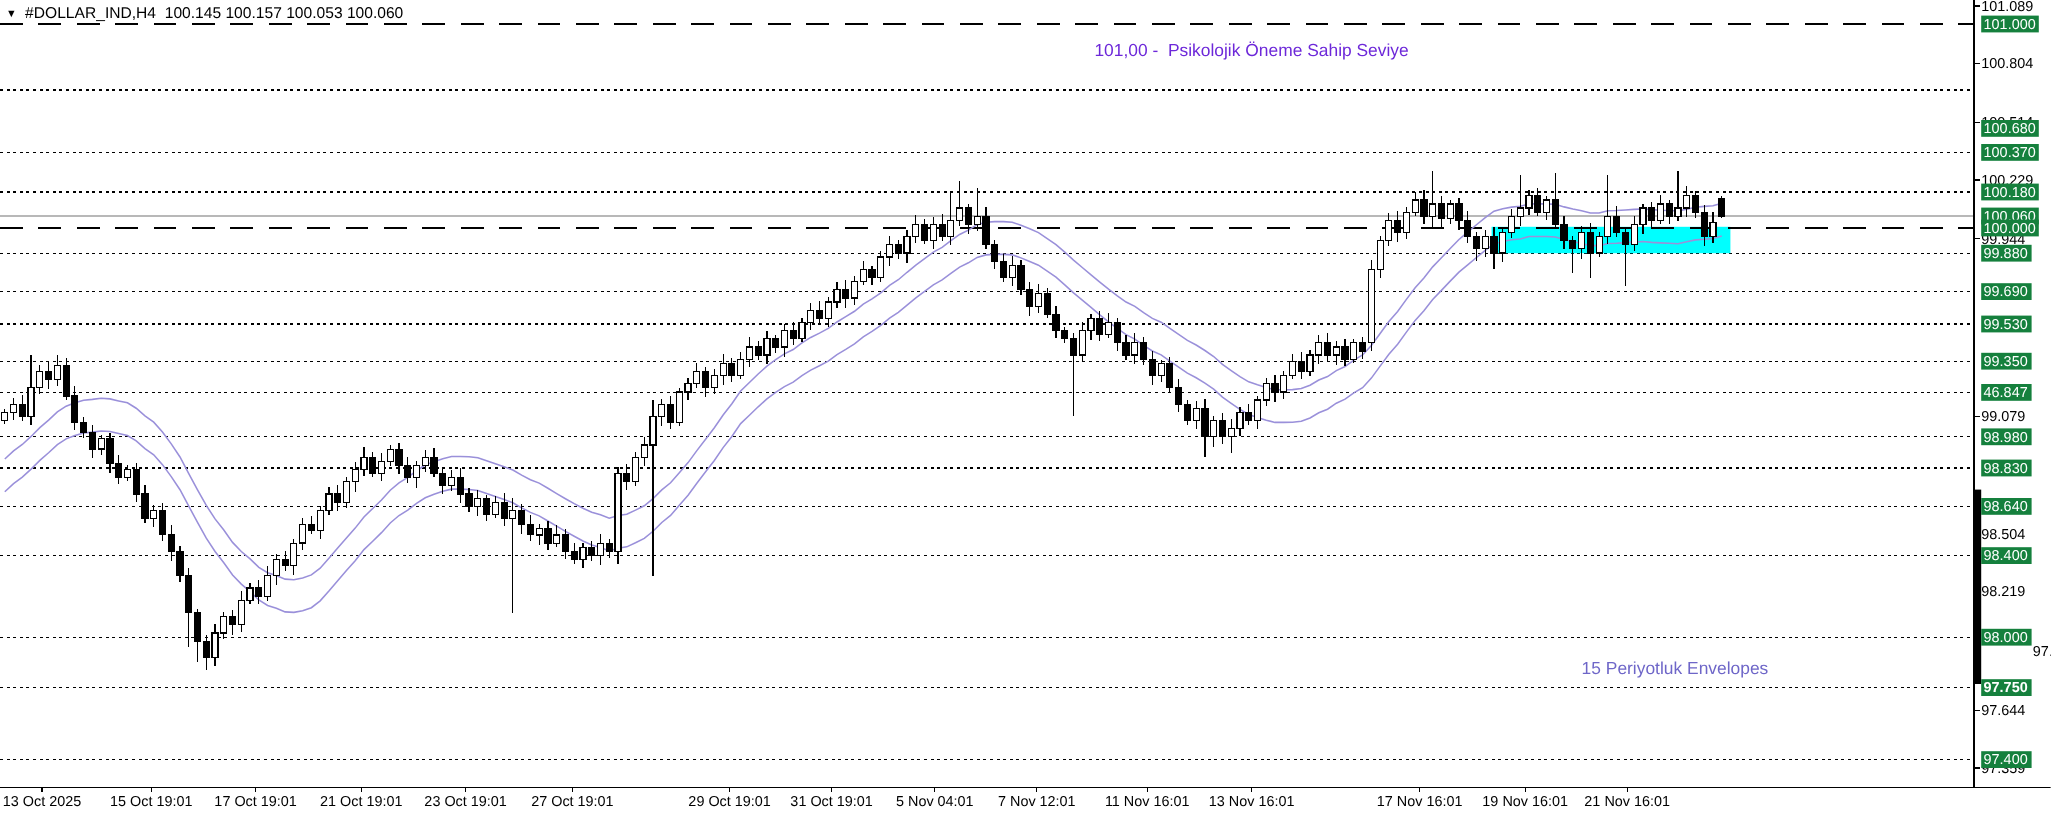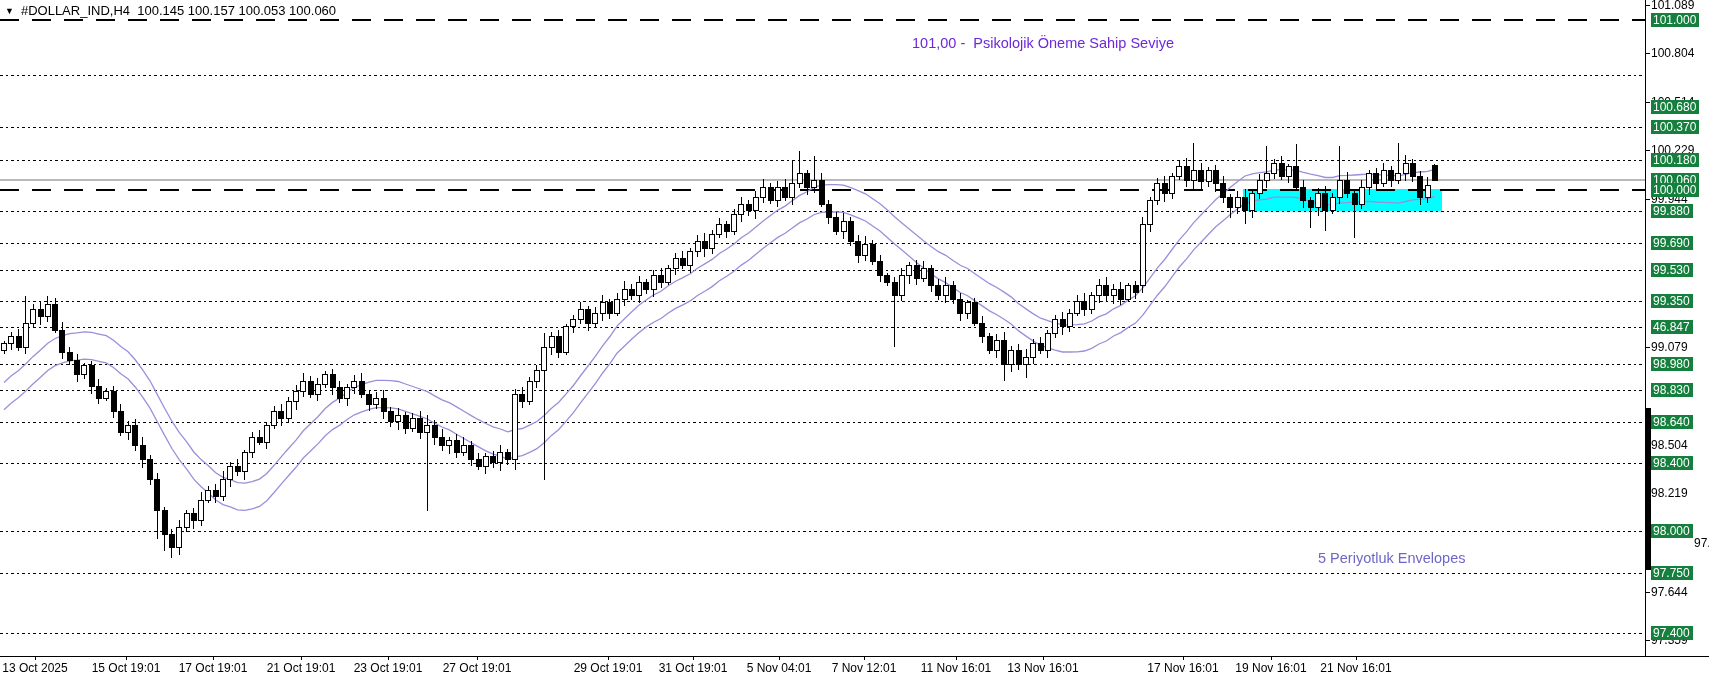--- a/index.html
+++ b/index.html
@@ -469,21 +469,21 @@
     </svg>
 
   <div id="info-bar">
     <span class="caret">▼</span>
     <span>#DOLLAR_IND,H4</span>
     <span>&nbsp;&nbsp;</span>
     <span>100.145 100.157 100.053 100.060</span>
   </div>
 
   <div id="ann-psych">101,00 -  Psikolojik Öneme Sahip Seviye</div>
-  <div id="ann-env">5 Periyotluk Envelopes</div>
+  <div id="ann-env">15 Periyotluk Envelopes</div>
 
   <div id="price-axis">
       <div class="pl" style="top: -2px;">101.089</div>
       <div class="pl" style="top: 46px;">100.804</div>
       <div class="pl" style="top: 95px;">100.514</div>
       <div class="pl" style="top: 143px;">100.229</div>
       <div class="pl" style="top: 192px;">99.944</div>
       <div class="pl" style="top: 340px;">99.079</div>
       <div class="pl" style="top: 438px;">98.504</div>
       <div class="pl" style="top: 486px;">98.219</div>
@@ -499,21 +499,21 @@
       <div class="pb" style="top: 204px;">99.880</div>
       <div class="pb" style="top: 236px;">99.690</div>
       <div class="pb" style="top: 263px;">99.530</div>
       <div class="pb" style="top: 294px;">99.350</div>
       <div class="pb" style="top: 320px;">46.847</div>
       <div class="pb" style="top: 357px;">98.980</div>
       <div class="pb" style="top: 383px;">98.830</div>
       <div class="pb" style="top: 415px;">98.640</div>
       <div class="pb" style="top: 456px;">98.400</div>
       <div class="pb" style="top: 524px;">98.000</div>
-      <div class="pb" style="top: 566px;">97.750</div>
+      <div class="pb" style="top: 566px; font-weight: bold;">97.750</div>
       <div class="pb" style="top: 626px;">97.400</div>
     </div>
   <div id="time-axis">
       <div class="tl" style="left: 35px;">13 Oct 2025</div>
       <div class="tl" style="left: 126px;">15 Oct 19:01</div>
       <div class="tl" style="left: 213px; text-align: right;">17 Oct 19:01</div>
       <div class="tl" style="left: 301px;">21 Oct 19:01</div>
       <div class="tl" style="left: 388px;">23 Oct 19:01</div>
       <div class="tl" style="left: 477px;">27 Oct 19:01</div>
       <div class="tl" style="left: 608px; text-align: center;">29 Oct 19:01</div>

